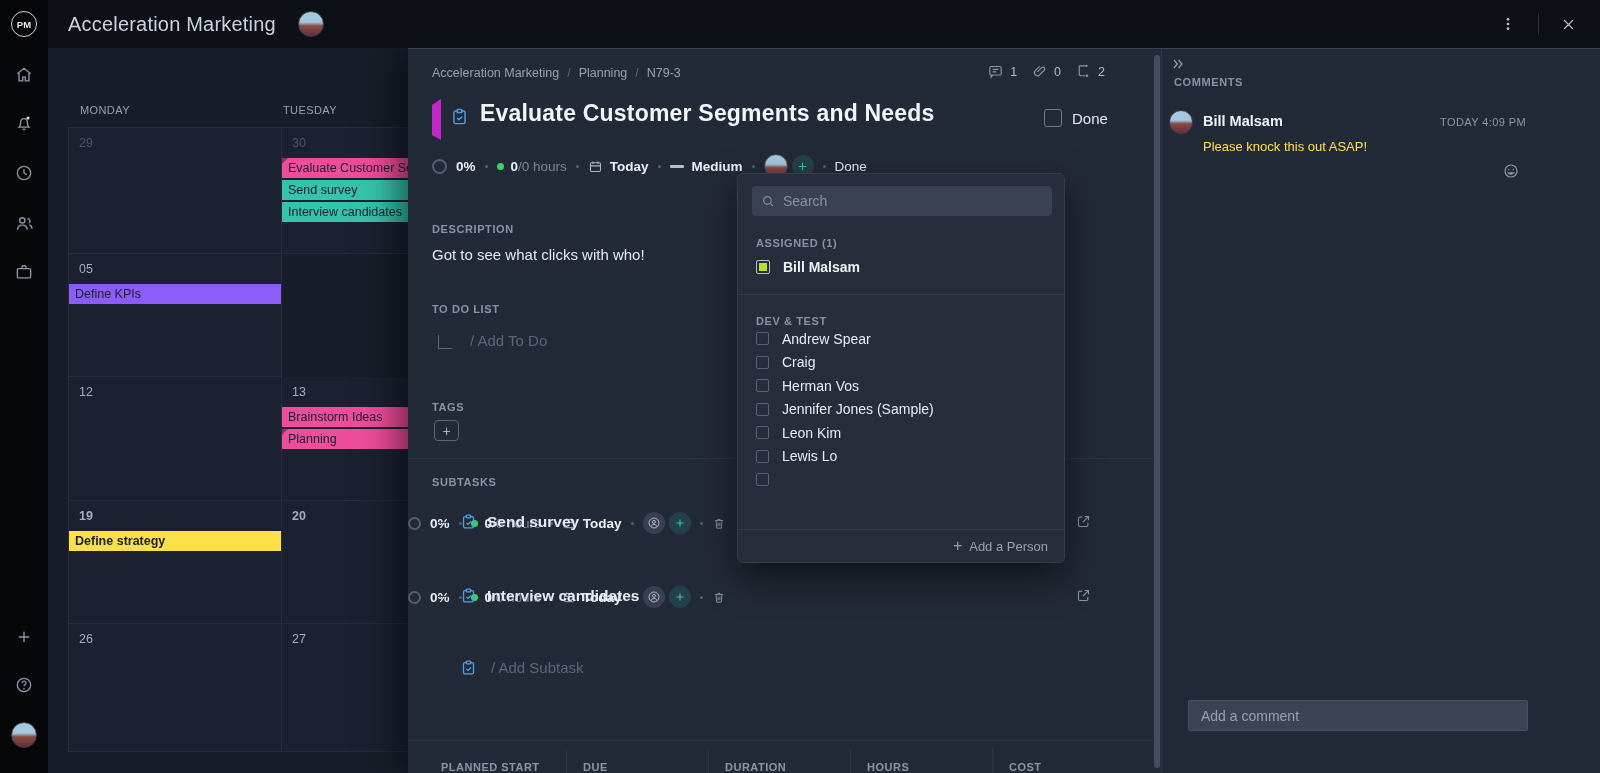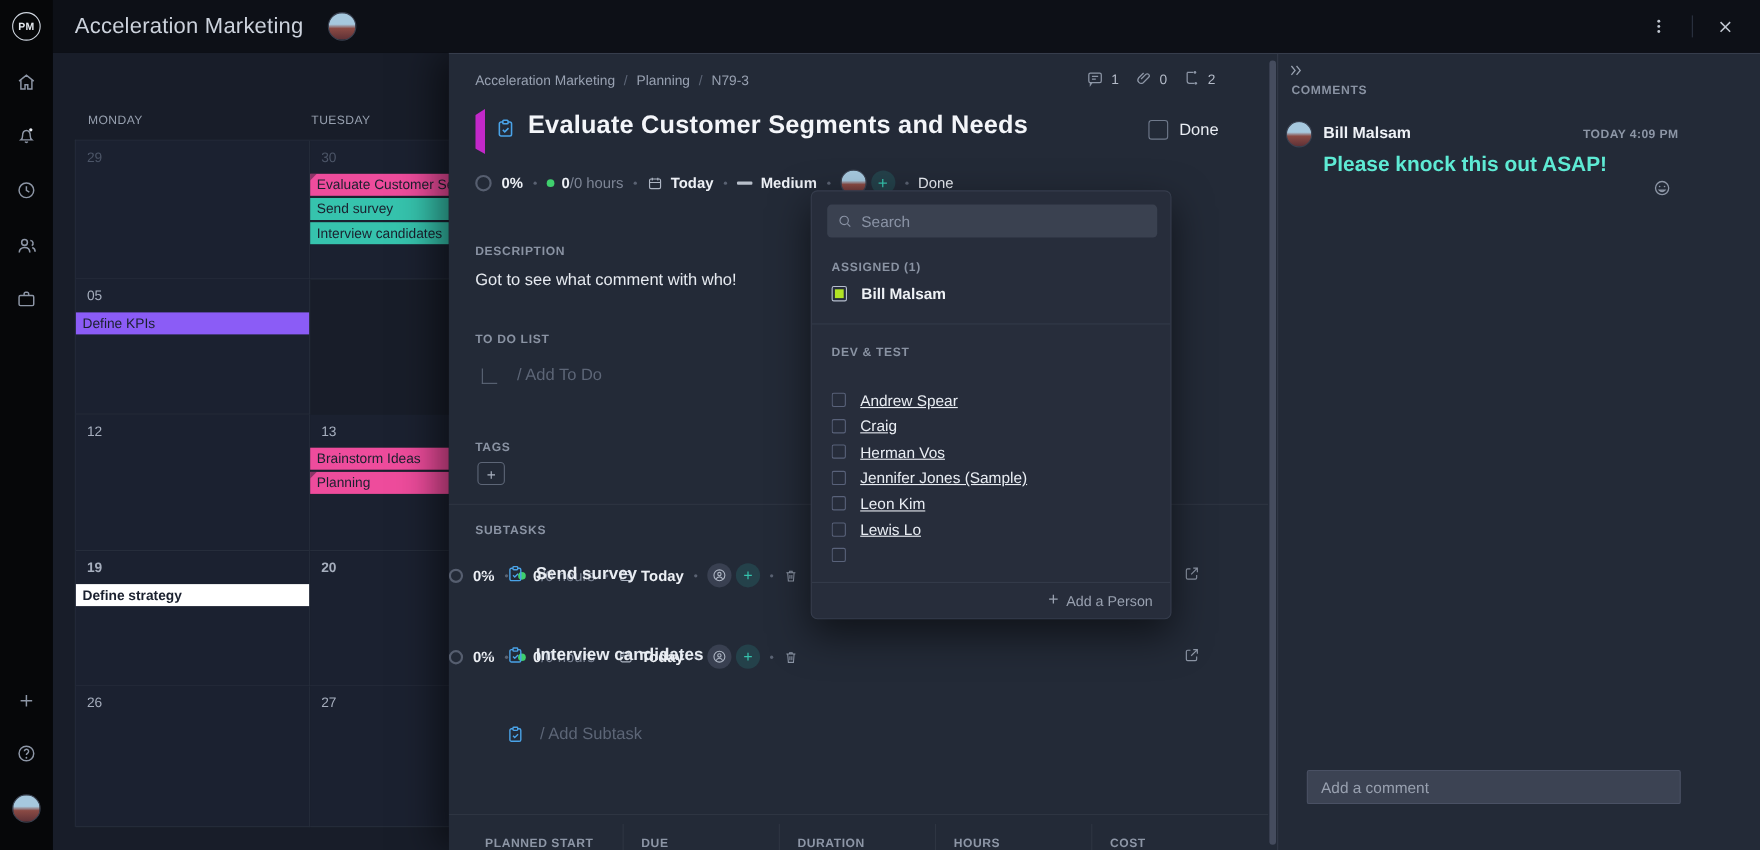--- a/index.html
+++ b/index.html
@@ -91,39 +91,39 @@
   .tth:last-child { border-right:none; }
 
   .mscrollbar { position:absolute; left:746px; top:6px; width:6px; height:713px; border-radius:3px; background:#454c5e; }
 
   
   .comments { position:absolute; left:753px; top:0; width:439px; height:725px; border-left:1px solid #323948; }
   .collapse { position:absolute; left:8px; top:7px; cursor:pointer; }
   .cm-header { position:absolute; left:12px; top:27px; }
   .cm-avatar { position:absolute; left:7px; top:61px; }
   .cm-author { position:absolute; left:41px; top:64px; font-size:14.5px; font-weight:600; color:#eef1f6; }
-  .cm-time { position:absolute; right:74px; top:67px; font-size:11px; font-weight:bold; letter-spacing:.4px; color:#8d96a6; }
-  .cm-text { position:absolute; left:41px; top:90px; font-size:19px; color:#5eead4;font-weight:bold; }
+  .cm-time { position:absolute; right:74px; top:67px; font-size:11px; font-weight:normal; letter-spacing:.4px; color:#8d96a6; }
+  .cm-text { position:absolute; left:41px; top:90px; font-size:13px; color:#fde047; }
   .cm-smiley { position:absolute; right:80px; top:113px; cursor:pointer; }
   .cm-input { position:absolute; left:26px; top:651px; width:340px; height:31px; background:#3c4353; border:1px solid #4a5164; border-radius:2px; color:#dfe4ec; font-size:14px; padding:0 12px; font-family:"Liberation Sans",sans-serif; outline:none; }
   .cm-input::placeholder { color:#99a1b0; }
 
   
   .popover { position:absolute; left:737px; top:173px; width:328px; height:390px; background:#272d3b; border:1px solid #363d4d; border-radius:6px; box-shadow:0 14px 36px rgba(0,0,0,.55); z-index:30; }
   .searchbox { position:absolute; left:14px; top:12px; width:300px; height:30px; background:#3a4150; border-radius:4px; display:flex; align-items:center; padding:0 9px; gap:8px; }
   .searchbox input { flex:1; background:transparent; border:none; outline:none; color:#dfe4ec; font-size:14px; font-family:"Liberation Sans",sans-serif; }
   .searchbox input::placeholder { color:#8a93a5; }
   .pp-assigned-label { position:absolute; left:18px; top:63px; }
   .pp-assigned-row { position:absolute; left:18px; top:85px; display:flex; align-items:center; gap:13px; cursor:pointer; }
   .cbx-sm { width:14px; height:14px; border:1px solid #b6bece; border-radius:2px; display:flex; align-items:center; justify-content:center; flex:none; }
   .cbx-sm .fill { width:8px; height:8px; background:#b2e324; }
   .pp-name { font-size:14px; color:#eef1f5; font-weight:600; }
   .pp-div { position:absolute; left:0; top:120px; width:100%; height:1px; background:#333a49; }
   .pp-group-label { position:absolute; left:18px; top:141px; }
-  .pp-list { position:absolute; left:18px; top:178px; width:292px; height:196px; overflow:hidden;text-decoration:underline; }
+  .pp-list { position:absolute; left:18px; top:153px; width:292px; height:196px; overflow:hidden; }
   .pp-row { height:23.5px; display:flex; align-items:center; gap:13px; cursor:pointer; }
   .cbx-xs { width:13px; height:13px; border:1px solid #59627a; border-radius:2px; flex:none; }
   .pp-row .pname { font-size:14px; color:#e9edf3; }
   .pp-footer { position:absolute; left:0; bottom:0; width:100%; height:33px; border-top:1px solid #333a49; display:flex; align-items:center; justify-content:flex-end; padding-right:16px; gap:7px; color:#99a1b0; font-size:13px; cursor:pointer; }
   .pp-footer .pplus { font-size:16px; color:#99a1b0; line-height:1; }
 </style>
 </head>
 <body>
 
 <div class="calendar">
@@ -153,21 +153,21 @@
         </div>
         <div class="cal-cell">
           <div class="cal-num">13</div>
           <div class="cal-ev" style="background: rgb(238, 76, 156);">Brainstorm Ideas</div>
           <div class="cal-ev cont" style="background: rgb(238, 76, 156);">Planning</div>
         </div>
       </div>
       <div class="cal-row" style="height: 123px; font-weight: bold;">
         <div class="cal-cell">
           <div class="cal-num">19</div>
-          <div class="cal-ev" style="background: #ffffff;">Define strategy</div>
+          <div class="cal-ev" style="background: #fde047;">Define strategy</div>
         </div>
         <div class="cal-cell">
           <div class="cal-num">20</div>
         </div>
       </div>
       <div class="cal-row" style="height: 128px;">
         <div class="cal-cell">
           <div class="cal-num">26</div>
         </div>
         <div class="cal-cell">
@@ -314,21 +314,21 @@
       <span class="plusbtn">
           <svg width="13" height="13" viewBox="0 0 24 24" fill="none" stroke="#35c3ad" stroke-width="2.2">
             <path d="M12 5v14M5 12h14"></path>
           </svg>
         </span>
       <span class="msep"></span>
       <span style="color:#e8ecf2">Done</span>
     </div>
 
     <div class="seclabel desc-label">DESCRIPTION</div>
-    <div class="desc-text">Got to see what comment with who!</div>
+    <div class="desc-text">Got to see what clicks with who!</div>
 
     <div class="seclabel todo-label">TO DO LIST</div>
     <div class="todo-row">
       <span class="todo-l"></span>
       <span class="ghost">/ Add To Do</span>
     </div>
 
     <div class="seclabel tags-label">TAGS</div>
     <button class="tagadd">+</button>
 

